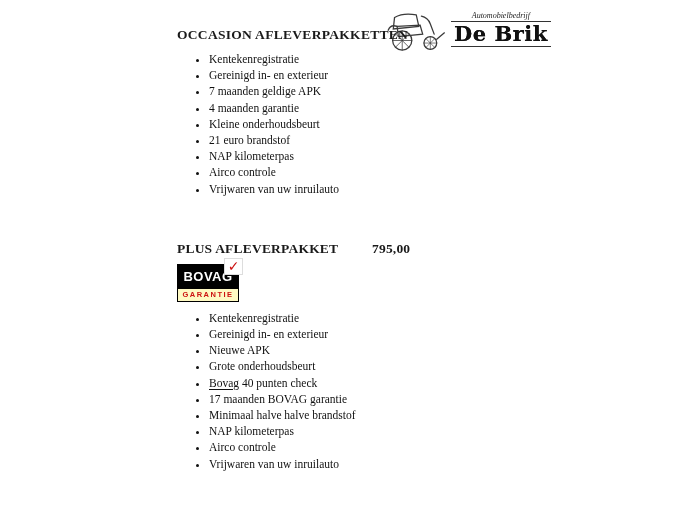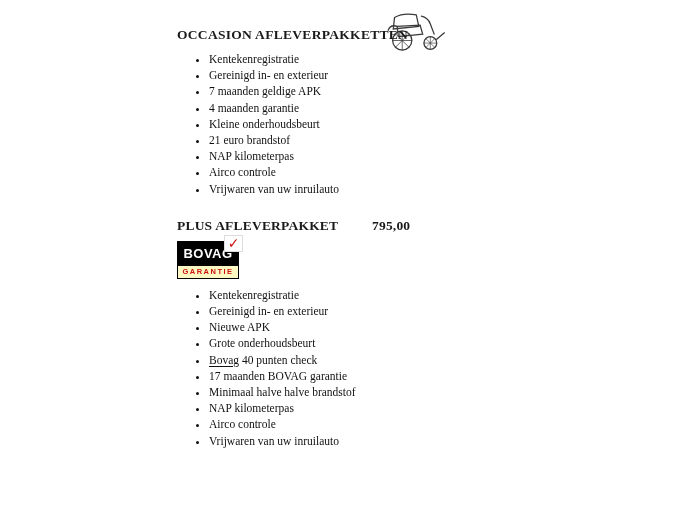--- a/index.html
+++ b/index.html
@@ -18,21 +18,21 @@
   .logo-text{display:flex;flex-direction:column;align-items:center;line-height:1;}
   .logo-company{font-size:8px;font-style:italic;color:#222;margin-bottom:1px;}
   .logo-brand{
     font-size:21px;font-weight:700;font-family:"DejaVu Serif", serif;
     color:#111;letter-spacing:.5px;text-shadow:0 0 .4px #111;
     border-top:1px solid #333;border-bottom:1px solid #333;padding:1px 3px 2px;
   }
   
   .section-heading{font-size:13.5px;font-weight:700;letter-spacing:.2px;}
   .sec1 .section-heading{margin-top:36px;}
-  .sec2 .section-heading{margin-top:21px;}
+  .sec2 .section-heading{margin-top:44px;}
   .heading-label{display:inline-block;width:195px;}
   .bullets{margin:8px 0 0 0;padding-left:32px;list-style:disc;}
   .bullets li{
     font-size:11.5px;line-height:16.2px;color:#111;
   }
   .bullets li u{text-underline-offset:2px;}
   
   .bovag{position:relative;width:62px;margin-top:7px;display:inline-block;}
   .bovag-top{
     background:#000;color:#fff;height:25px;display:flex;align-items:center;justify-content:center;
@@ -65,20 +65,24 @@
       <path d="M8 38 q4 -10 14 -6"></path>
 
       <circle cx="30" cy="54" r="15"></circle>
       <path d="M30 39 v30 M15 54 h30 M20 44 l20 20 M40 44 l-20 20" stroke-width="1.2"></path>
 
       <circle cx="74" cy="58" r="10"></circle>
       <path d="M74 48 v20 M64 58 h20 M67 51 l14 14 M81 51 l-14 14" stroke-width="1"></path>
 
       <path d="M84 52 l12 -10"></path>
     </svg>
+  </span>
+  <span class="logo-text">
+    <span class="logo-company">Automobielbedrijf</span>
+    <span class="logo-brand">De Brik</span>
   </span>
 </div>
 
 <div class="doc">
 
   <div class="page-title">OCCASION AFLEVERPAKKETTEN</div>
 
   <div class="sec1">
     <ul class="bullets">
         <li>Kentekenregistratie</li>

